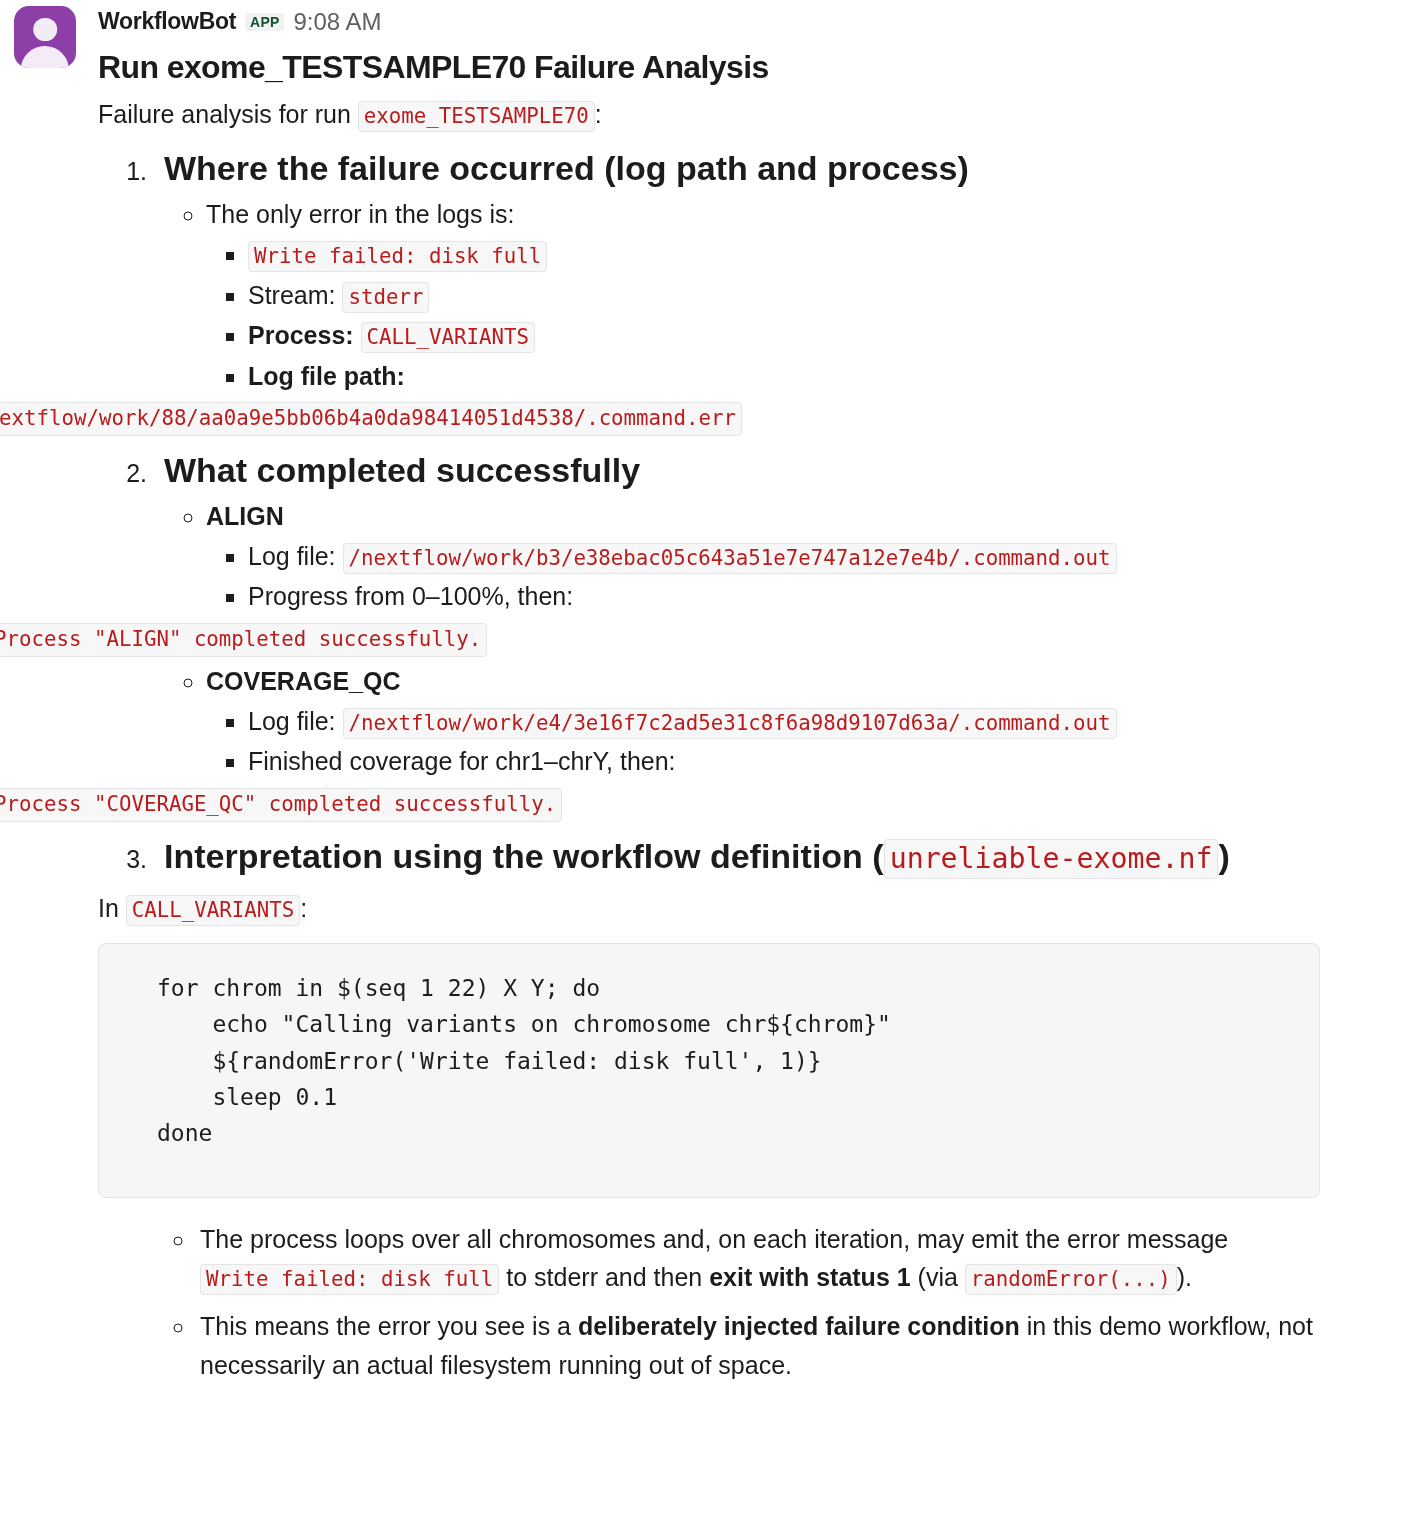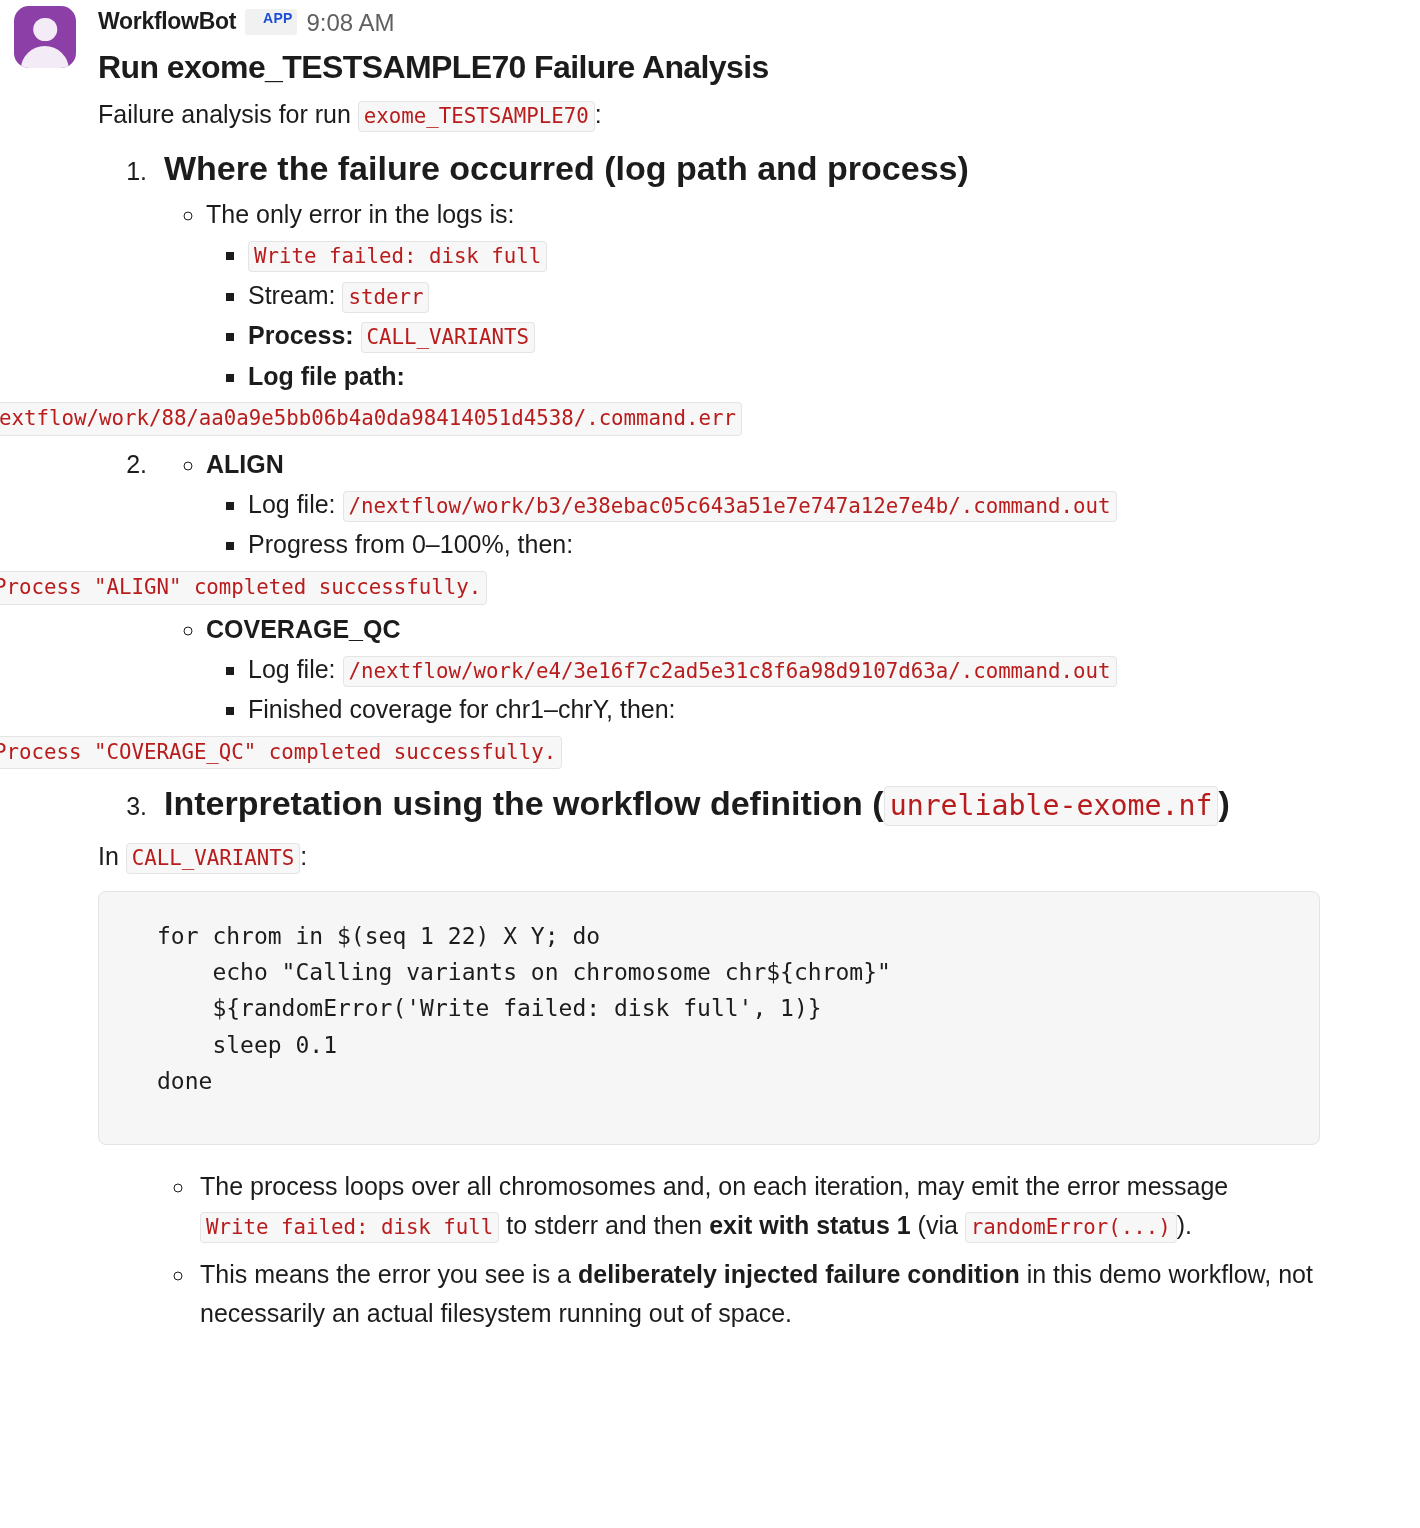--- a/index.html
+++ b/index.html
@@ -18,20 +18,21 @@
   .message {
     position: relative;
     padding: 8px 20px 10px 20px;
     box-sizing: border-box;
     width: 1420px;
   }
 
   
   .msg-header {
     display: flex;
+    align-items: center;
     gap: 9px;
     height: 26px;
     margin-left: 78px;
   }
   .avatar {
     position: absolute;
     left: 14px;
     top: 6px;
     width: 62px;
     height: 62px;
@@ -62,24 +63,24 @@
   .sender {
     font-size: 23px;
     font-weight: bold;
     letter-spacing: -0.3px;
     color: #1d1c1d;
   }
   .app-badge {
     font-size: 14px;
     font-weight: bold;
     letter-spacing: 0.2px;
-    color: #1d4ed8;
+    color: #14532d;
     background: #f1f1f1;
     border-radius: 3px;
-    padding: 2px 5px 2px 18px;
+    padding: 2px 5px 2px 5px;
     line-height: 1;
     position: relative;
     top: 1px;
   }
   .timestamp {
     font-size: 24px;
     color: #616061;
     position: relative;
     top: 1px;
   }
@@ -268,20 +269,21 @@
               </li>
               <li class="nomarker wide-code">
                 <code>/nextflow/work/88/aa0a9e5bb06b4a0da98414051d4538/.command.err</code>
               </li>
             </ul>
           </li>
         </ul>
       </li>
 
       <li>
+        <span class="li-head">What completed successfully</span>
 
         <ul class="lvl2">
 
           <li class="bold-item">
             <span>ALIGN</span>
 
             <ul class="lvl3">
               <li>
                 <span>Log file:</span>
                 <code>/nextflow/work/b3/e38ebac05c643a51e7e747a12e7e4b/.command.out</code>

